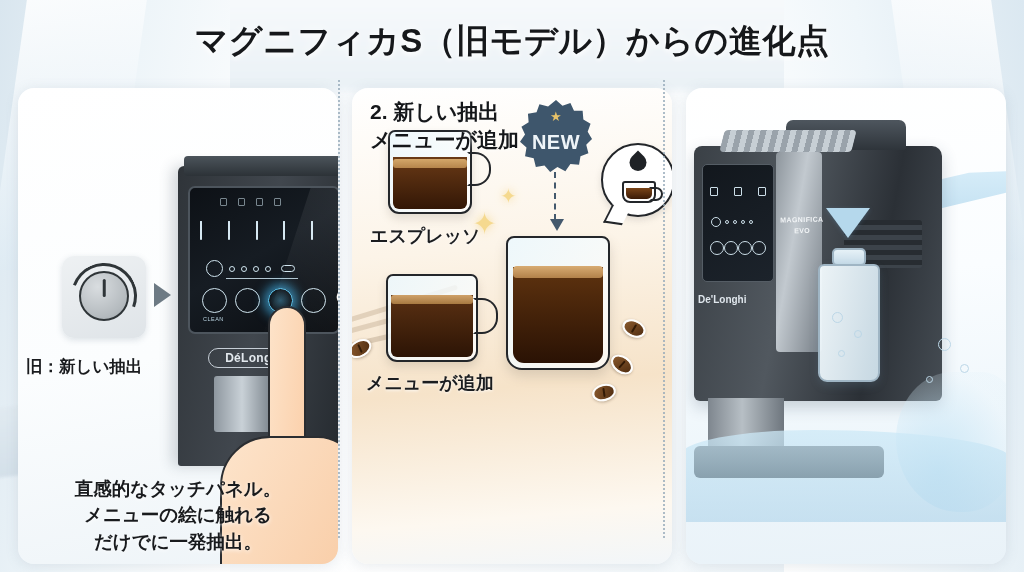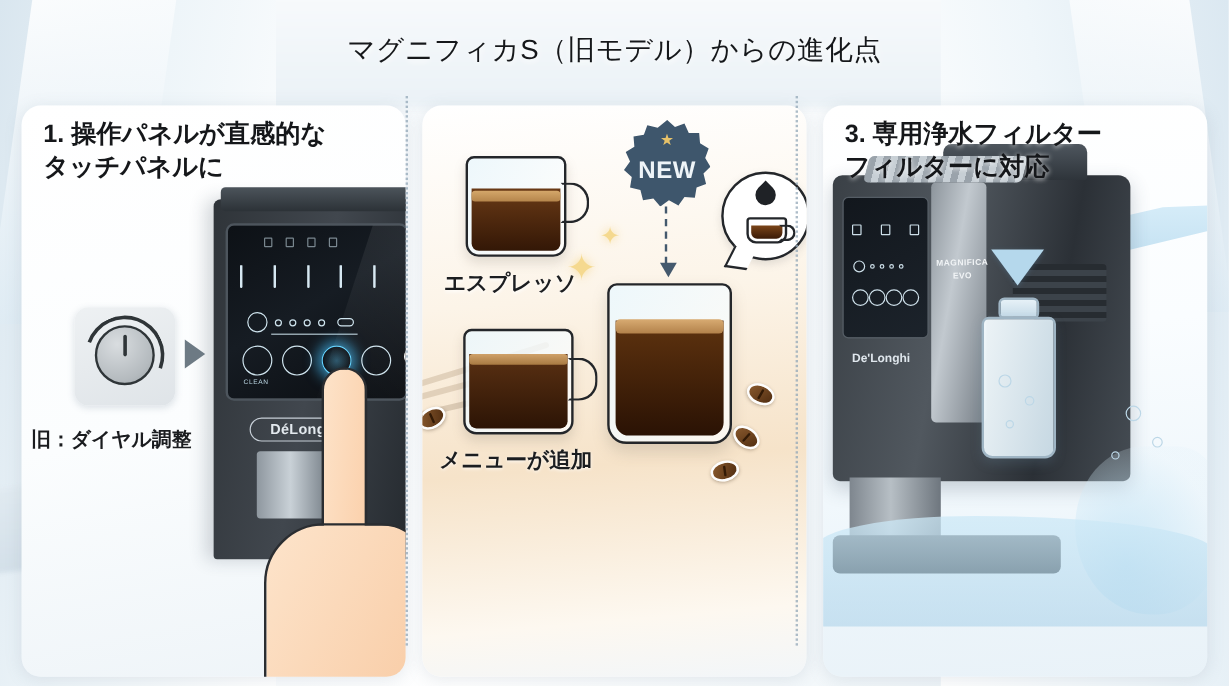--- a/index.html
+++ b/index.html
@@ -52,21 +52,21 @@
     filter: blur(3px);
   }
 
   
   .title-wrap {
     position: absolute; left: 0; right: 0; top: 10px; height: 62px;
     display: flex; align-items: center; justify-content: center;
     z-index: 5;
   }
   .title {
-    font-size: 23px; font-weight: normal; color: #16181b;
+    font-size: 33px; font-weight: bold; color: #16181b;
     letter-spacing: .5px;
     text-shadow: 0 2px 5px rgba(255,255,255,.95), 0 0 12px rgba(255,255,255,.9);
     white-space: nowrap;
   }
 
   
   .panels {
     position: absolute; left: 18px; right: 18px; top: 88px; bottom: 8px;
     display: flex; gap: 14px; z-index: 4;
   }
@@ -314,21 +314,21 @@
     position: absolute; left: 8px; top: 18px; width: 72px; height: 118px;
     background: linear-gradient(150deg,#12171d,#1c232b); border-radius: 5px; border: 1.6px solid #555d65;
   }
   .p3-cups { position:absolute; left: 7px; top: 22px; right: 7px; display:flex; justify-content:space-between;}
   .p3-cups i { width: 8px; height: 9px; border: 1px solid #cddfe9; border-radius: 1px; display:block;}
   .p3-sld { position:absolute; left: 8px; top: 52px; right: 8px; display:flex; align-items:center; gap: 4px;}
   .p3-sld .k { width: 10px; height: 10px; border: 1px solid #cddfe9; border-radius: 50%;}
   .p3-sld .d { width: 4px; height: 4px; border: 1px solid #cddfe9; border-radius: 50%;}
   .p3-btns { position:absolute; left: 7px; top: 76px; right: 7px; display:flex; justify-content:space-between;}
   .p3-btns b { width: 14px; height: 14px; border: 1.1px solid #cddfe9; border-radius: 50%; display:block;}
-  .logo3 { position:absolute; left: 16px; top: 148px; font-size: 10px; color: #dfe6ec; font-weight: bold;}
+  .logo3 { position:absolute; left: 4px; top: 148px; font-size: 10px; color: #dfe6ec; font-weight: bold;}
   .evo-band {
     position: absolute; left: 82px; top: 6px; width: 46px; height: 200px;
     background: linear-gradient(100deg,#8d959c,#c2c9cf 40%,#757d85);
     border-radius: 4px;
   }
   .evo-text {
     position: absolute; left: 86px; top: 68px; width: 44px;
     font-size: 7px; color: #f1f4f6; letter-spacing: .4px; text-align: center;
     font-weight: bold; transform: rotate(-1deg); line-height: 1.6;
   }
@@ -431,33 +431,34 @@
           </div>
           <div class="logo1">DéLonghi</div>
           <div class="spout"></div>
         </div>
 
         <div class="dial-box">
           <div class="dial-arc"></div>
           <div class="dial"></div>
         </div>
         <div class="arrow-right"></div>
-        <div class="dial-label">旧：ダイヤル調整</div>
+        <div class="dial-label">旧：新しい抽出</div>
 
         <div class="hand">
           <div class="finger"></div>
           <div class="palm"></div>
         </div>
 
         <div class="bean" style="left:318px; top:198px; transform:rotate(-28deg);"></div>
 
       </div>
 
-      <div class="panel-heading">1. 操作パネルが直感的な
-    タッチパネルに</div>
+      <div class="panel-caption">直感的なタッチパネル。
+メニューの絵に触れる
+だけでに一発抽出。</div>
     </div>
 
     <div class="panel warm">
       <div class="art">
 
         <div class="swoosh" style="left:-12px; top:214px; width:120px; transform:rotate(-17deg);"></div>
         <div class="swoosh" style="left:-14px; top:228px; width:116px; transform:rotate(-15deg);"></div>
         <div class="swoosh" style="left:-10px; top:244px; width:110px; transform:rotate(-13deg); background:rgba(190,170,145,.5);"></div>
 
         <div class="mug mug-espresso">
@@ -492,20 +493,22 @@
 
         <div class="sparkle s1">✦</div>
         <div class="sparkle s2">✦</div>
 
         <div class="bean" style="left:-4px; top:252px; transform:rotate(-30deg);"></div>
         <div class="bean" style="left:270px; top:232px; transform:rotate(24deg);"></div>
         <div class="bean" style="left:258px; top:268px; transform:rotate(36deg);"></div>
         <div class="bean" style="left:240px; top:296px; transform:rotate(-14deg);"></div>
       </div>
 
+      <div class="panel-heading">2. 新しい抽出
+    メニューが追加</div>
     </div>
 
     <div class="panel cool">
       <div class="art">
 
         <div class="water-stream"></div>
 
         <div class="machine3">
           <div class="machine3-lid"></div>
           <div class="machine3-tray"></div>
@@ -546,20 +549,18 @@
           <span class="bub" style="left:18px; top:84px; width:7px; height:7px;"></span>
         </div>
 
         <div class="splash"></div>
         <div class="bub" style="left:252px; top:250px; width:13px; height:13px;"></div>
         <div class="bub" style="left:274px; top:276px; width:9px; height:9px;"></div>
         <div class="bub" style="left:240px; top:288px; width:7px; height:7px;"></div>
         <div class="water-pool"></div>
       </div>
 
-      <div class="panel-heading">3. 専用浄水フィルター
-    フィルターに対応</div>
     </div>
   </div>
 
   <div class="divider d1"></div>
   <div class="divider d2"></div>
 </div>
 
 </body></html>

